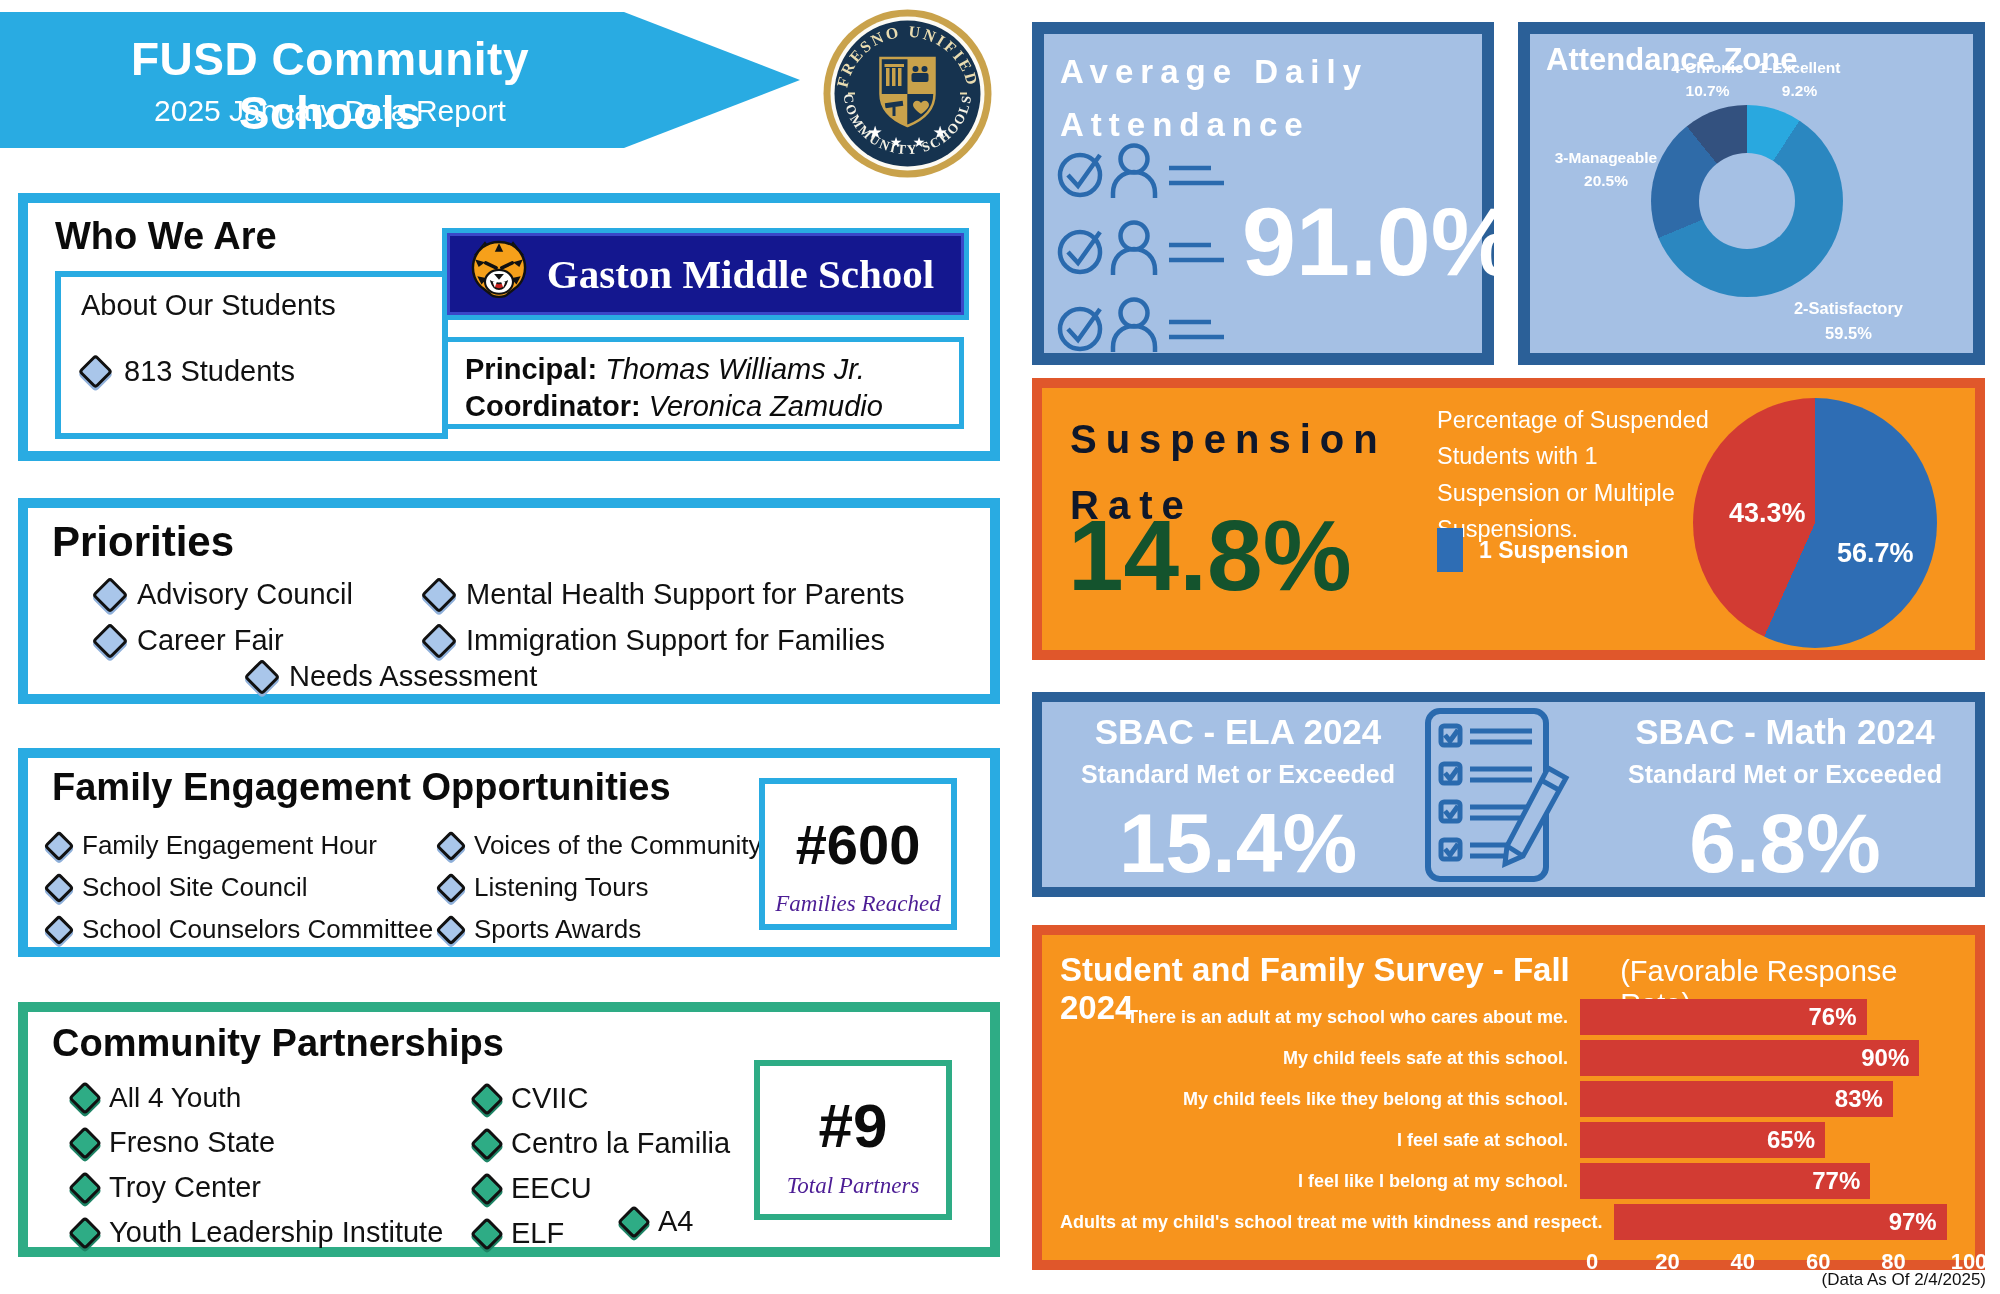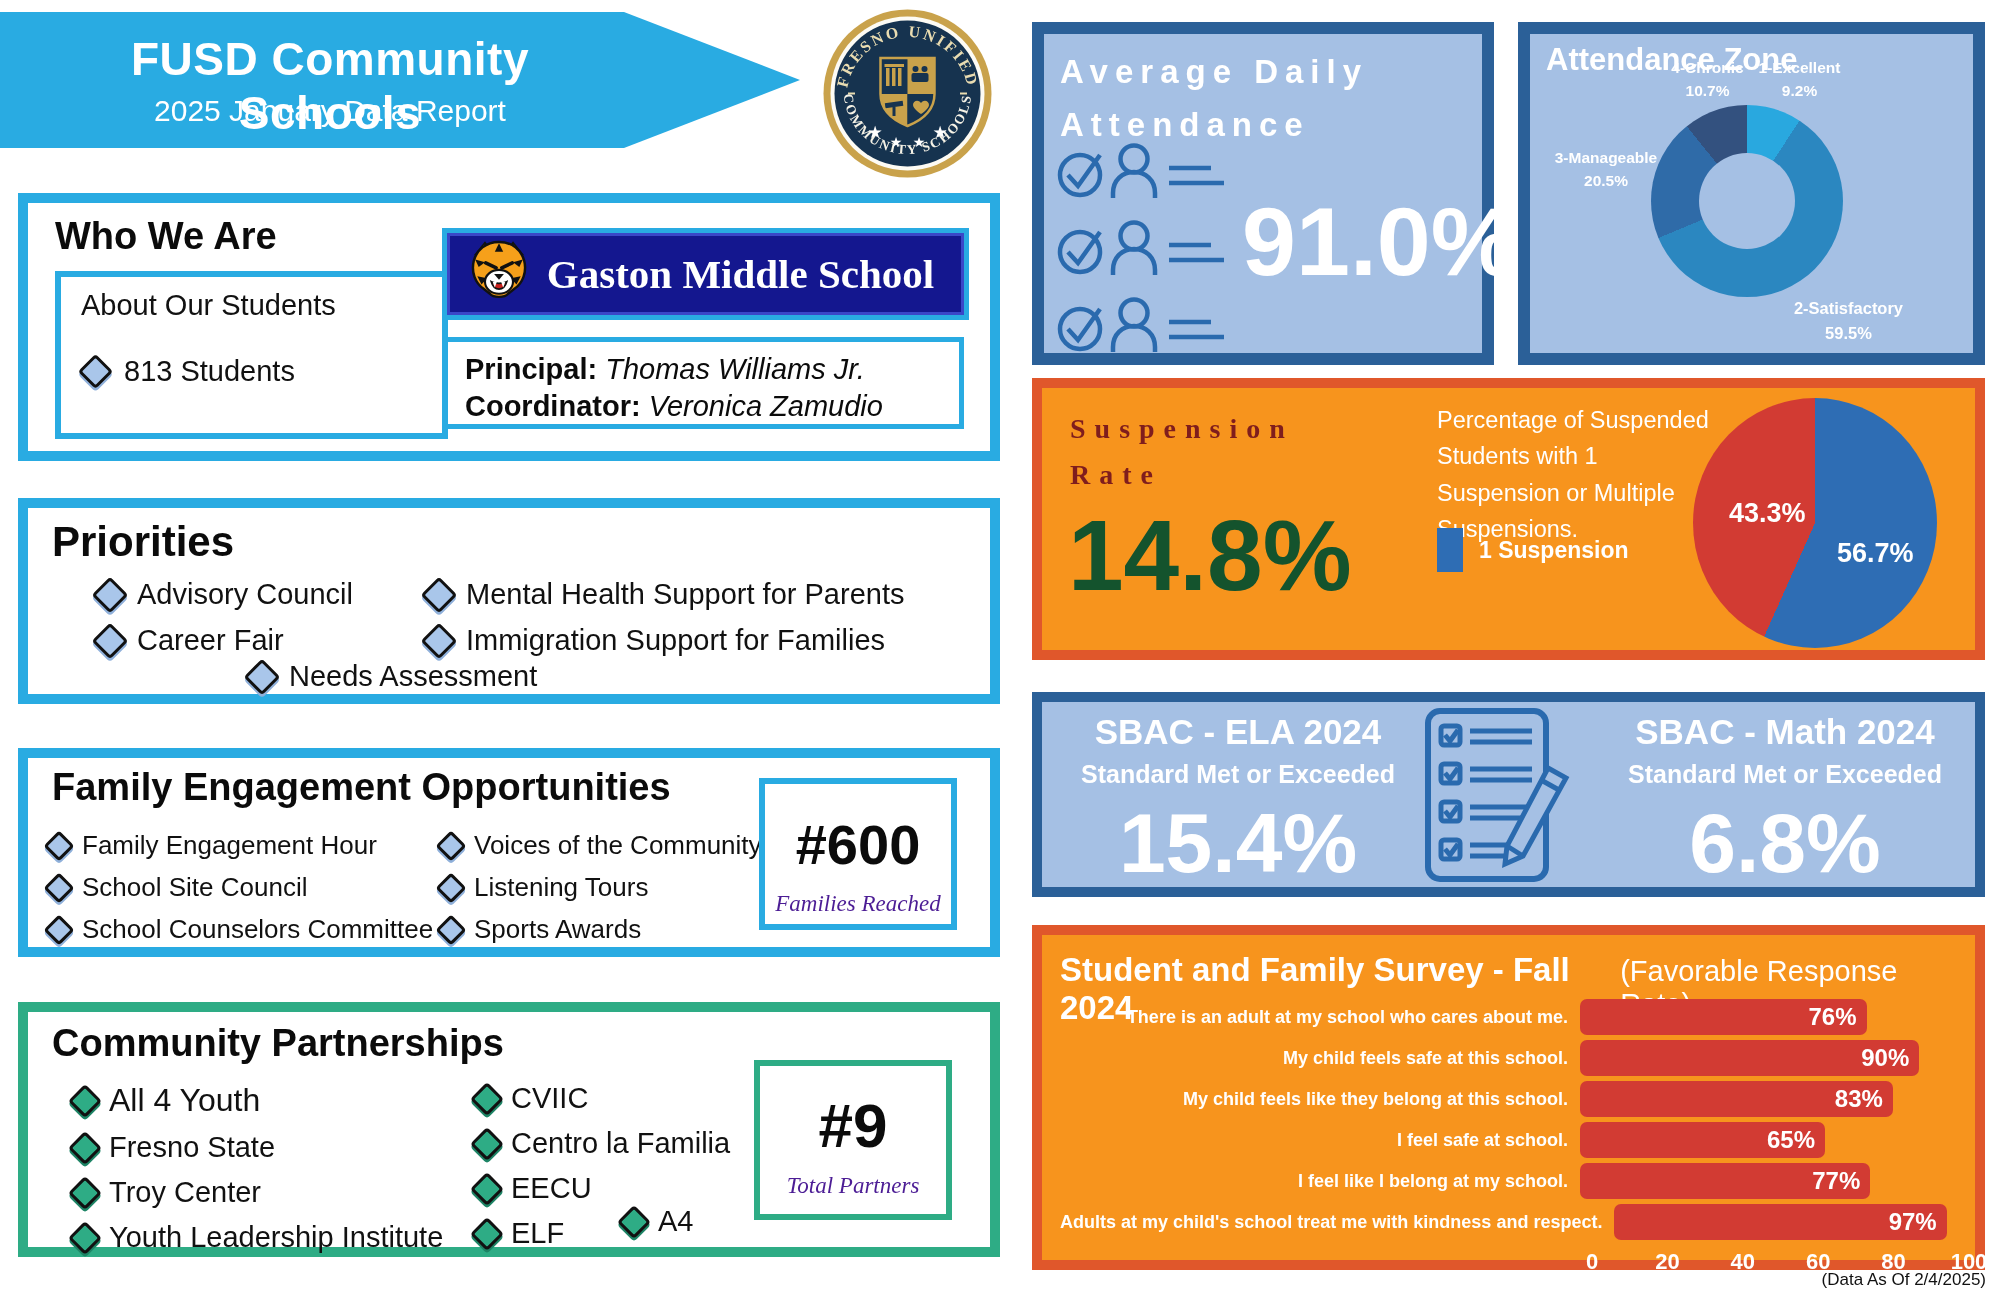--- a/index.html
+++ b/index.html
@@ -54,22 +54,22 @@
   .ada-rows { position:absolute; left:10px; top:104px; display:flex; flex-direction:column; gap:13px; }
   .ada-value { position:absolute; left:198px; top:152px; font-size:97px; font-weight:bold; color:#fff; }
 
   .zone-title { position:absolute; left:16px; top:8px; font-size:31px; }
   .donut { position:absolute; left:121px; top:71px; width:192px; height:192px; border-radius:50%; }
   .donut-hole { position:absolute; left:48px; top:48px; width:96px; height:96px; border-radius:50%; background:#A5C0E4; }
   .slice-label { position:absolute; color:#fff; font-weight:bold; font-size:15.5px; line-height:1.5; text-align:center; }
 
   
   .orangepanel { position:absolute; background:#F7941D; border:10px solid #E0572B; }
-  .susp-title { position:absolute; left:28px; top:18px; font-size:28px; letter-spacing:9px; line-height:1.65;
-    color:#7f1d1d; font-weight:bold;font-family:Liberation Serif, serif; }
+  .susp-title { position:absolute; left:28px; top:18px; font-size:40px; letter-spacing:9px; line-height:1.65;
+    color:#0f172a; font-weight:bold; }
   .susp-value { position:absolute; left:26px; top:110px; font-size:100px; font-weight:bold; color:#14532d; }
   .susp-desc { position:absolute; left:395px; top:14px; width:272px; font-size:23.5px; line-height:1.55; color:#fff; }
   .legend { position:absolute; left:395px; top:140px; }
   .legend-item { display:flex; align-items:center; margin-bottom:18px; }
   .swatch { width:26px; height:44px; margin-right:16px; flex:0 0 auto; }
   .legend-text { color:#fff; font-weight:bold; font-size:23px; line-height:1.15; width:160px; }
   .pie { position:absolute; left:651px; top:10px; width:244px; height:250px; border-radius:50%; }
   .pie-label { position:absolute; color:#fff; font-weight:bold; font-size:27px; }
 
   
@@ -82,21 +82,21 @@
   
   .survey-header { position:absolute; left:18px; top:16px; width:897px; display:flex;
     justify-content:space-between; align-items:baseline; color:#fff; }
   .survey-title { font-size:33px; font-weight:bold; }
   .survey-sub { font-size:29px; }
   .survey-rows { position:absolute; left:18px; top:64px; width:897px; }
   .survey-row { display:flex; align-items:center; margin-bottom:5px; height:36px; }
   .survey-label { flex:0 0 520px; text-align:right; padding-right:12px; color:#fff; font-weight:bold;
     font-size:18px; white-space:nowrap; }
   .bar-track { position:relative; flex:1; height:36px; }
-  .bar { position:absolute; left:0; top:0; height:36px; border-radius:7px; display:flex;
+  .bar { position:absolute; left:0; top:0; height:36px; border-radius:0; display:flex;
     align-items:center; justify-content:flex-end; padding-right:10px; }
   .bar-value { color:#fff; font-weight:bold; font-size:24px; }
   .ticks { position:absolute; left:550px; top:314px; width:377px; height:26px; }
   .tick { position:absolute; transform:translateX(-50%); color:#fff; font-weight:bold; font-size:22px; }
 
   .footnote { position:absolute; right:14px; top:1270px; font-size:17px; color:#111; }
 </style>
 </head>
 <body>
 
@@ -269,21 +269,21 @@
       <div class="stat-value" style="font-size:56px; margin-top:28px;">#600</div>
       <div class="stat-label" style="font-size:23px; margin-top:14px;">Families Reached</div>
     </div>
   </div>
 
   <div class="lbox b-green" style="left:18px; top:1002px; width:982px; height:255px;">
     <div class="box-title" style="left:24px; top:10px; font-size:38px;">Community Partnerships</div>
     <div id="part-col1" style="position:absolute; left:45px; top:70px; display:flex; flex-direction:column; gap:12px;">
         <div class="item" style="gap: 12px;">
           <span class="diamond d-green" style="width: 24px; height: 24px;"></span>
-          <span class="item-text" style="font-size: 32px;">All 4 Youth</span>
+          <span class="item-text" style="font-size: 28px;">All 4 Youth</span>
         </div>
         <div class="item" style="gap: 12px;">
           <span class="diamond d-green" style="width: 24px; height: 24px;"></span>
           <span class="item-text" style="font-size: 29px;">Fresno State</span>
         </div>
         <div class="item" style="gap: 12px;">
           <span class="diamond d-green" style="width: 24px; height: 24px;"></span>
           <span class="item-text" style="font-size: 29px;">Troy Center</span>
         </div>
         <div class="item" style="gap: 12px;">

